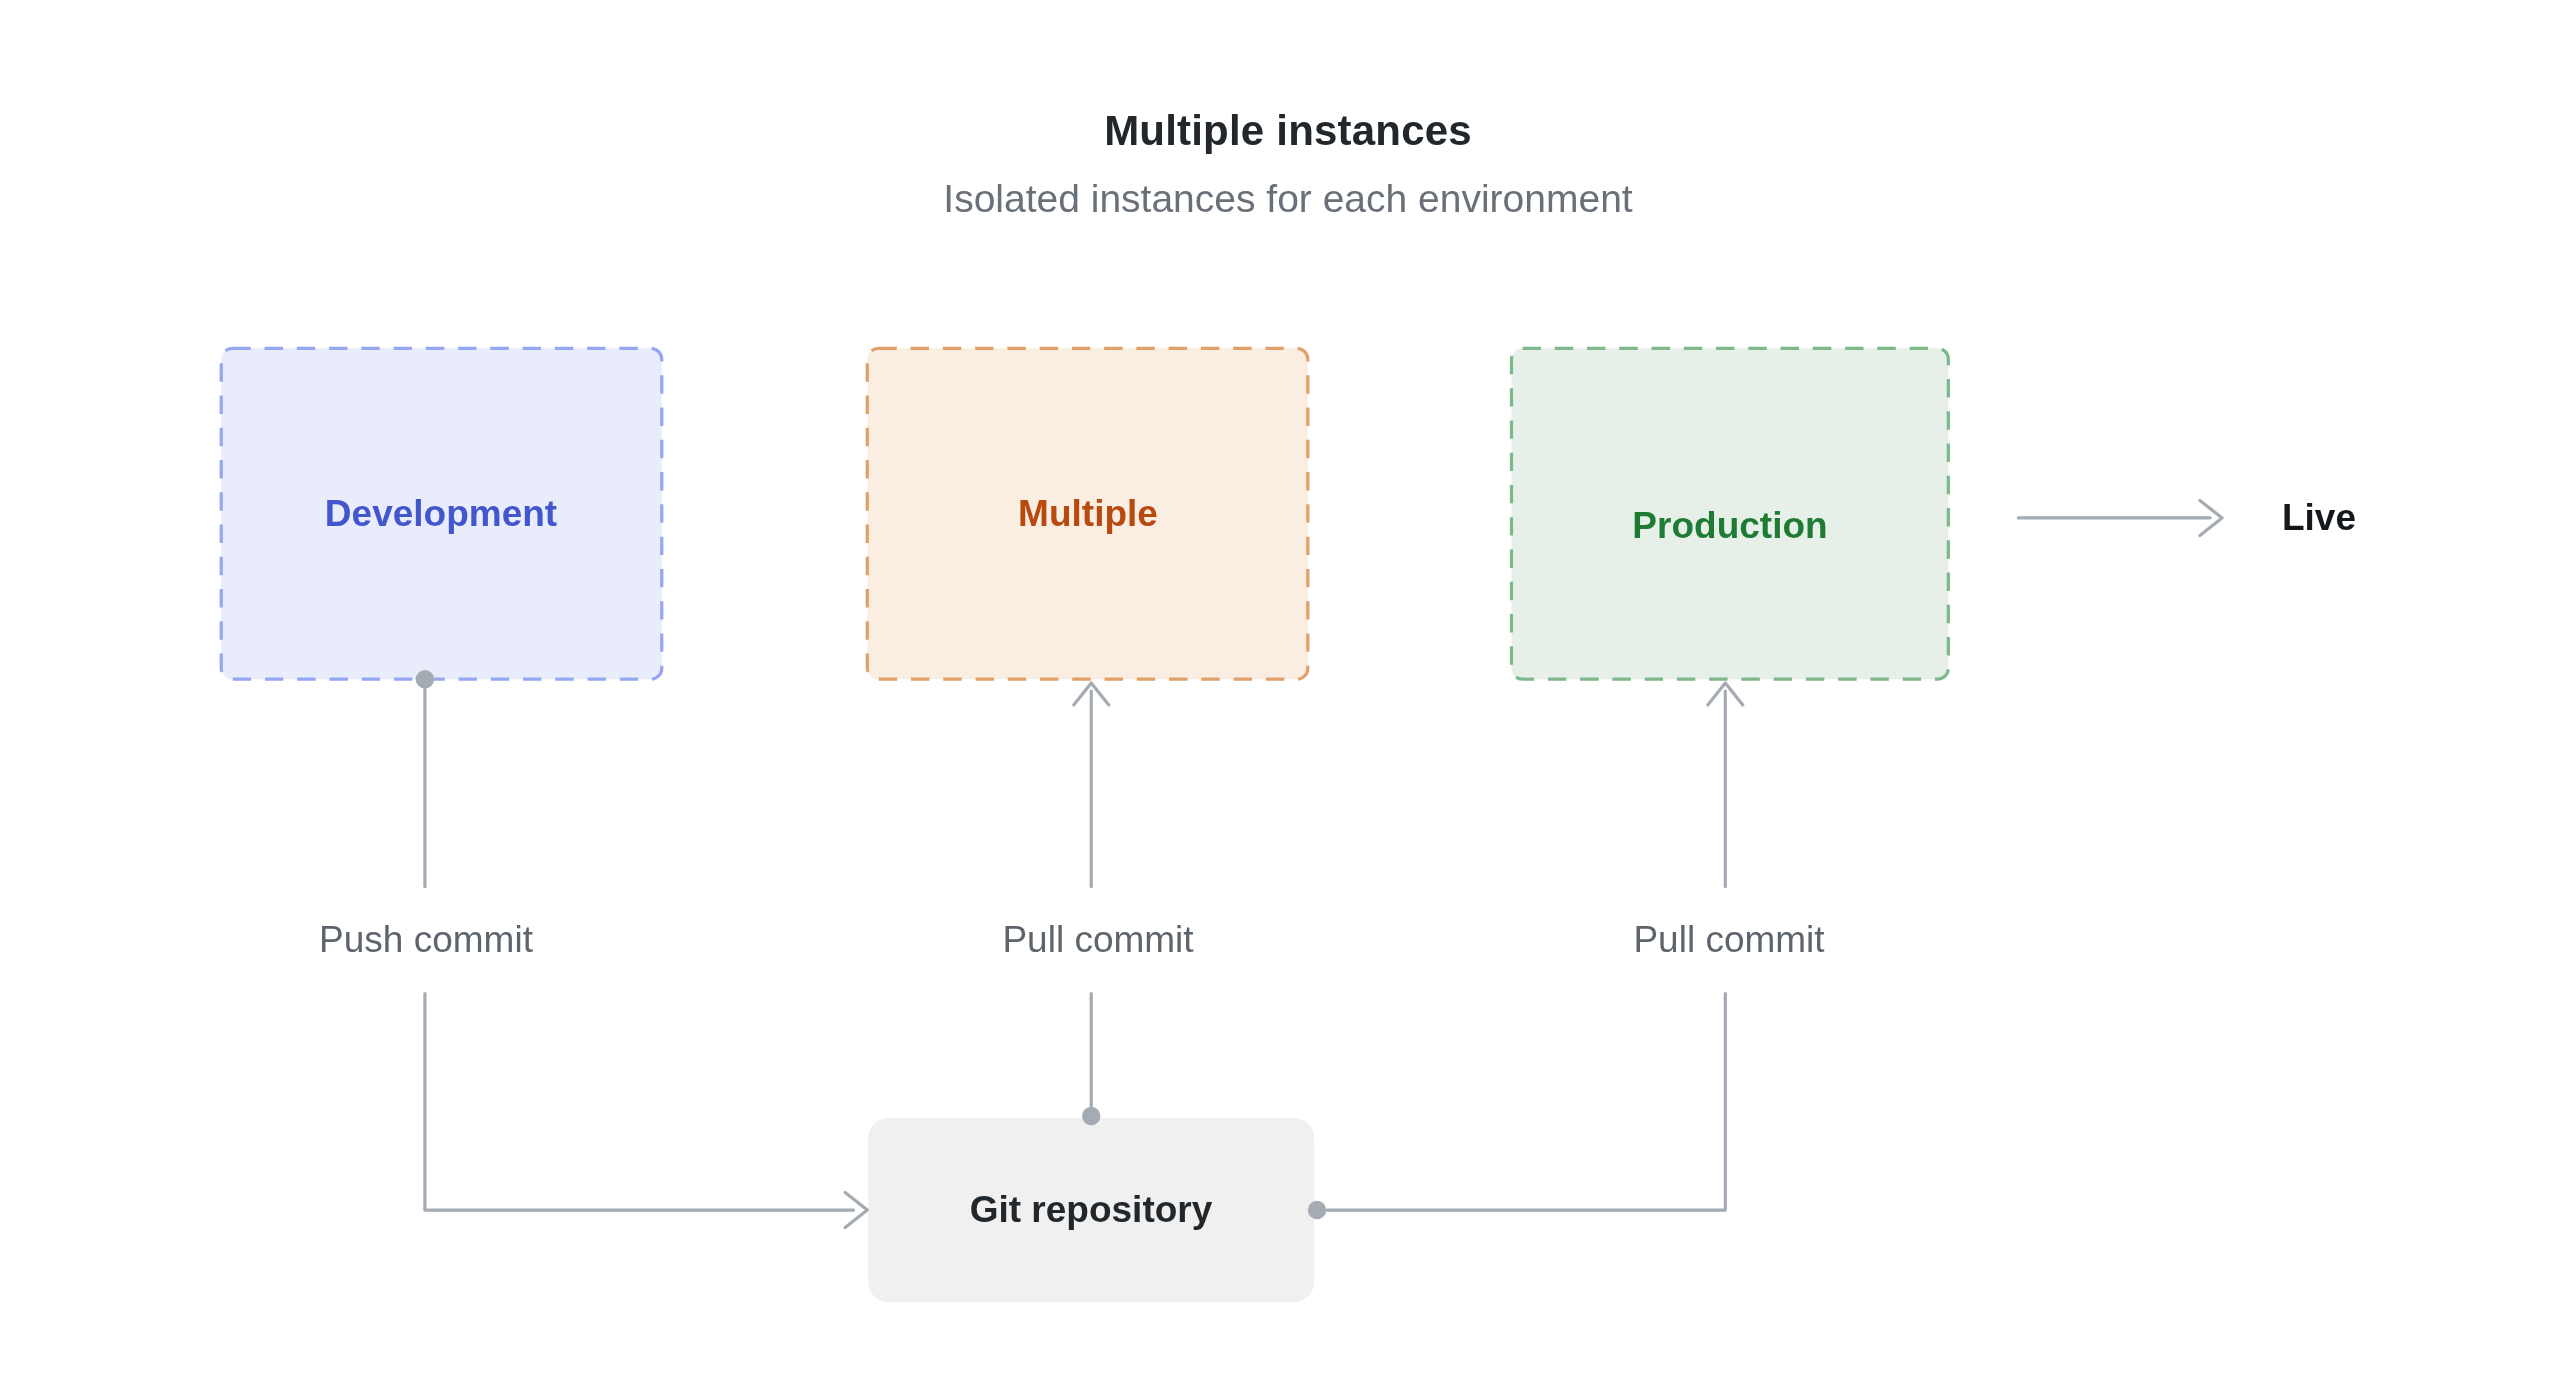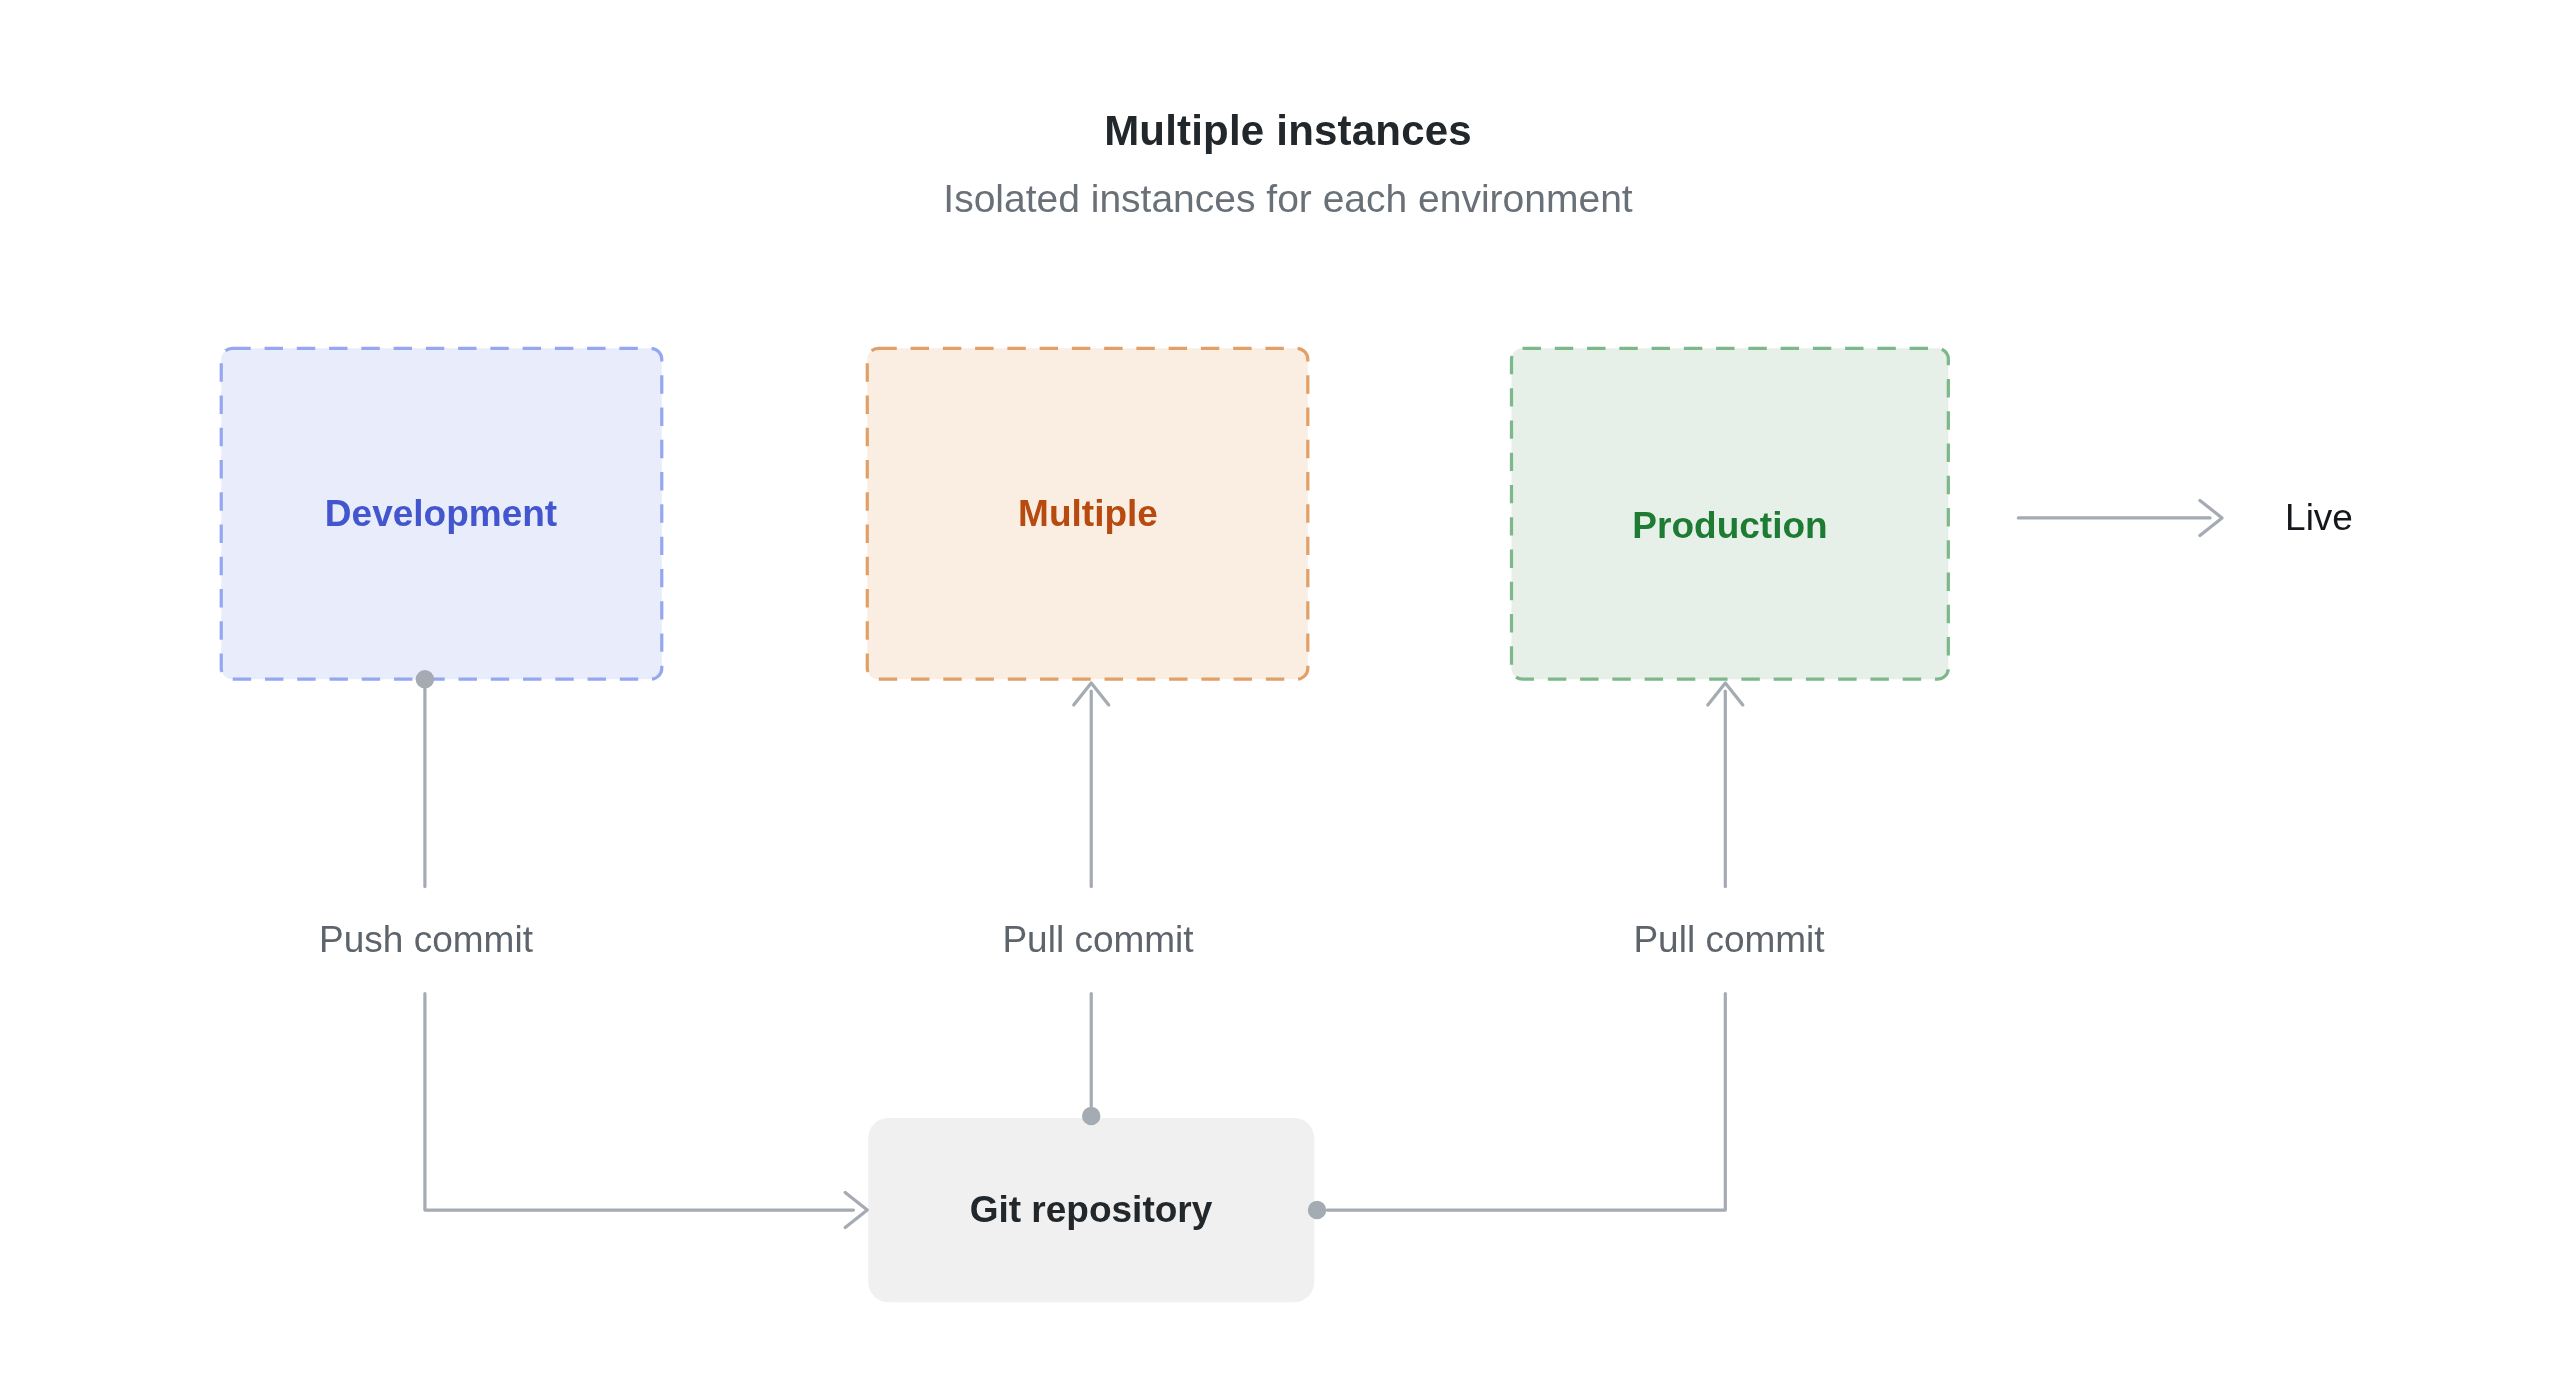--- a/index.html
+++ b/index.html
@@ -37,21 +37,21 @@
   
   .lbl{position:absolute;transform:translate(-50%,-50%);white-space:nowrap;line-height:1.2;}
   .page-title{font-size:42px;font-weight:700;color:var(--title);letter-spacing:0.2px;}
   .page-subtitle{font-size:39px;font-weight:400;color:var(--subtitle);}
   .node-label{font-size:37px;font-weight:700;}
   .node-label.dev{color:var(--dev-text);}
   .node-label.stg{color:var(--stg-text);}
   .node-label.prod{color:var(--prod-text);}
   .node-label.git{color:var(--git-text);}
   .edge-label{font-size:37px;font-weight:400;color:var(--edge-label);}
-  .live-label{font-size:37px;font-weight:400;color:var(--live-text);}
+  .live-label{font-size:37px;font-weight:700;color:var(--live-text);}
 </style>
 </head>
 <body>
 
 <div class="canvas">
 
   <svg class="layer" viewBox="0 0 2795 1518" xmlns="http://www.w3.org/2000/svg">
 
     <rect class="env-rect dev" x="240" y="378" width="478" height="359" rx="12"></rect>
     <rect class="env-rect stg" x="941" y="378" width="478" height="359" rx="12"></rect>

